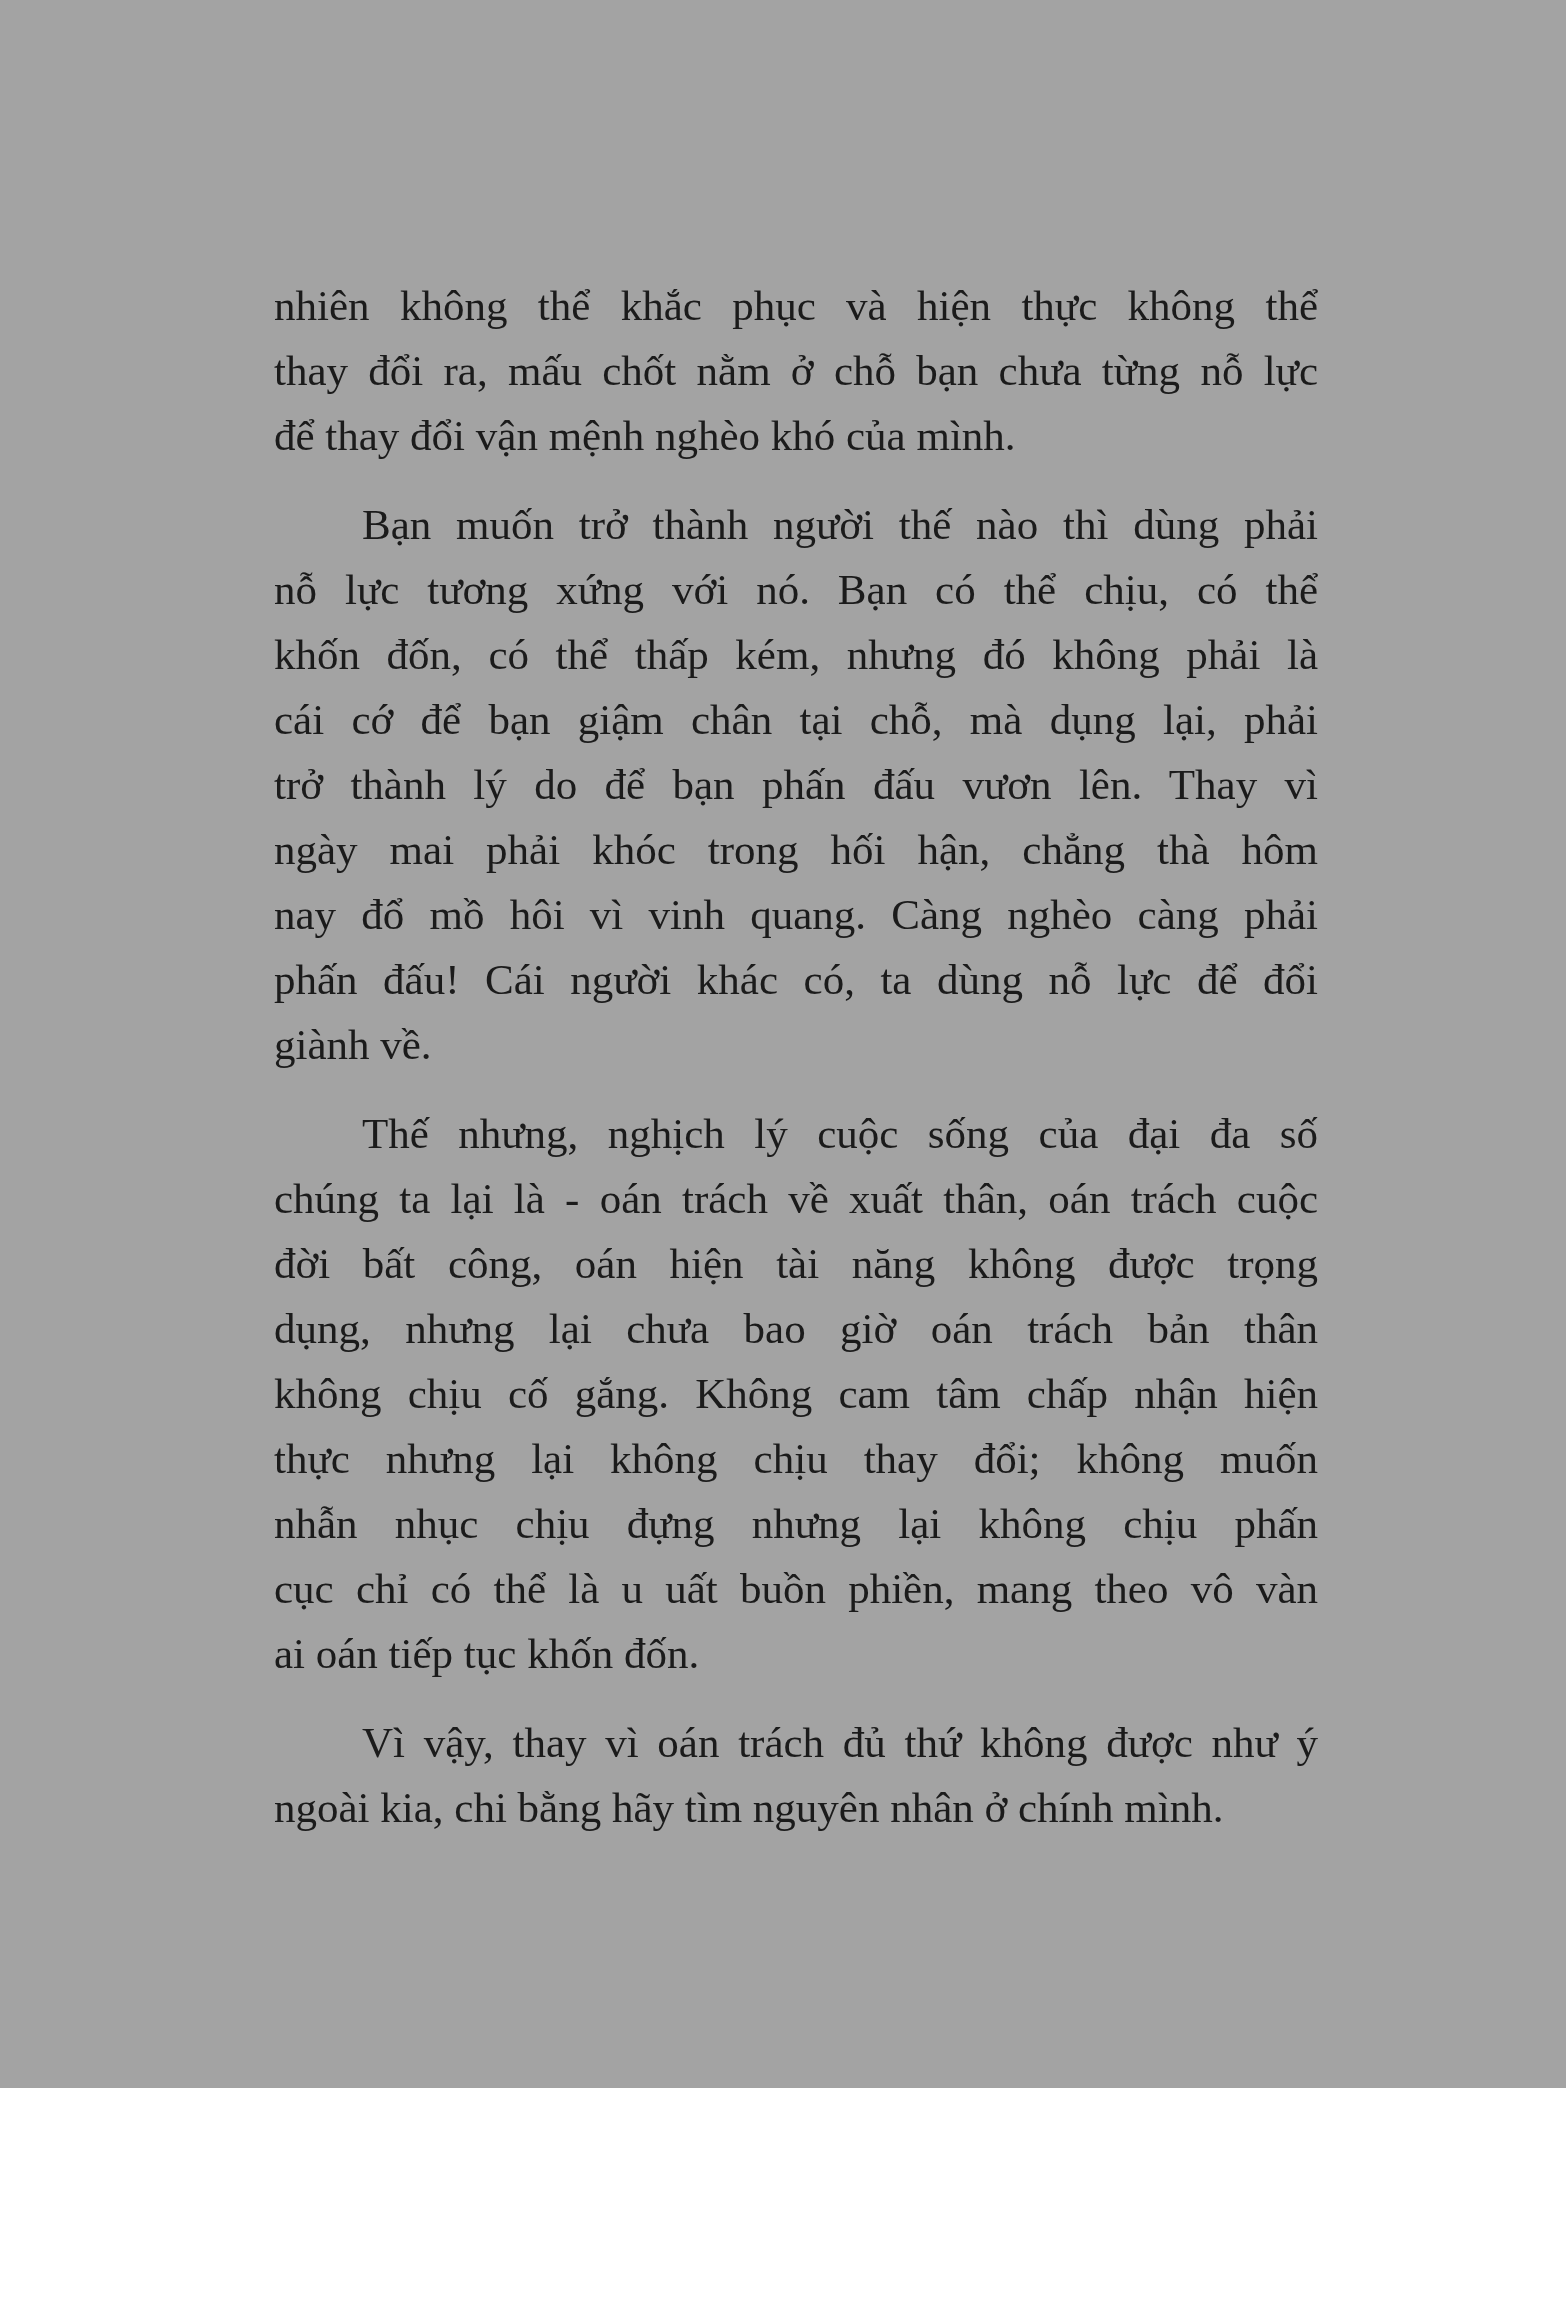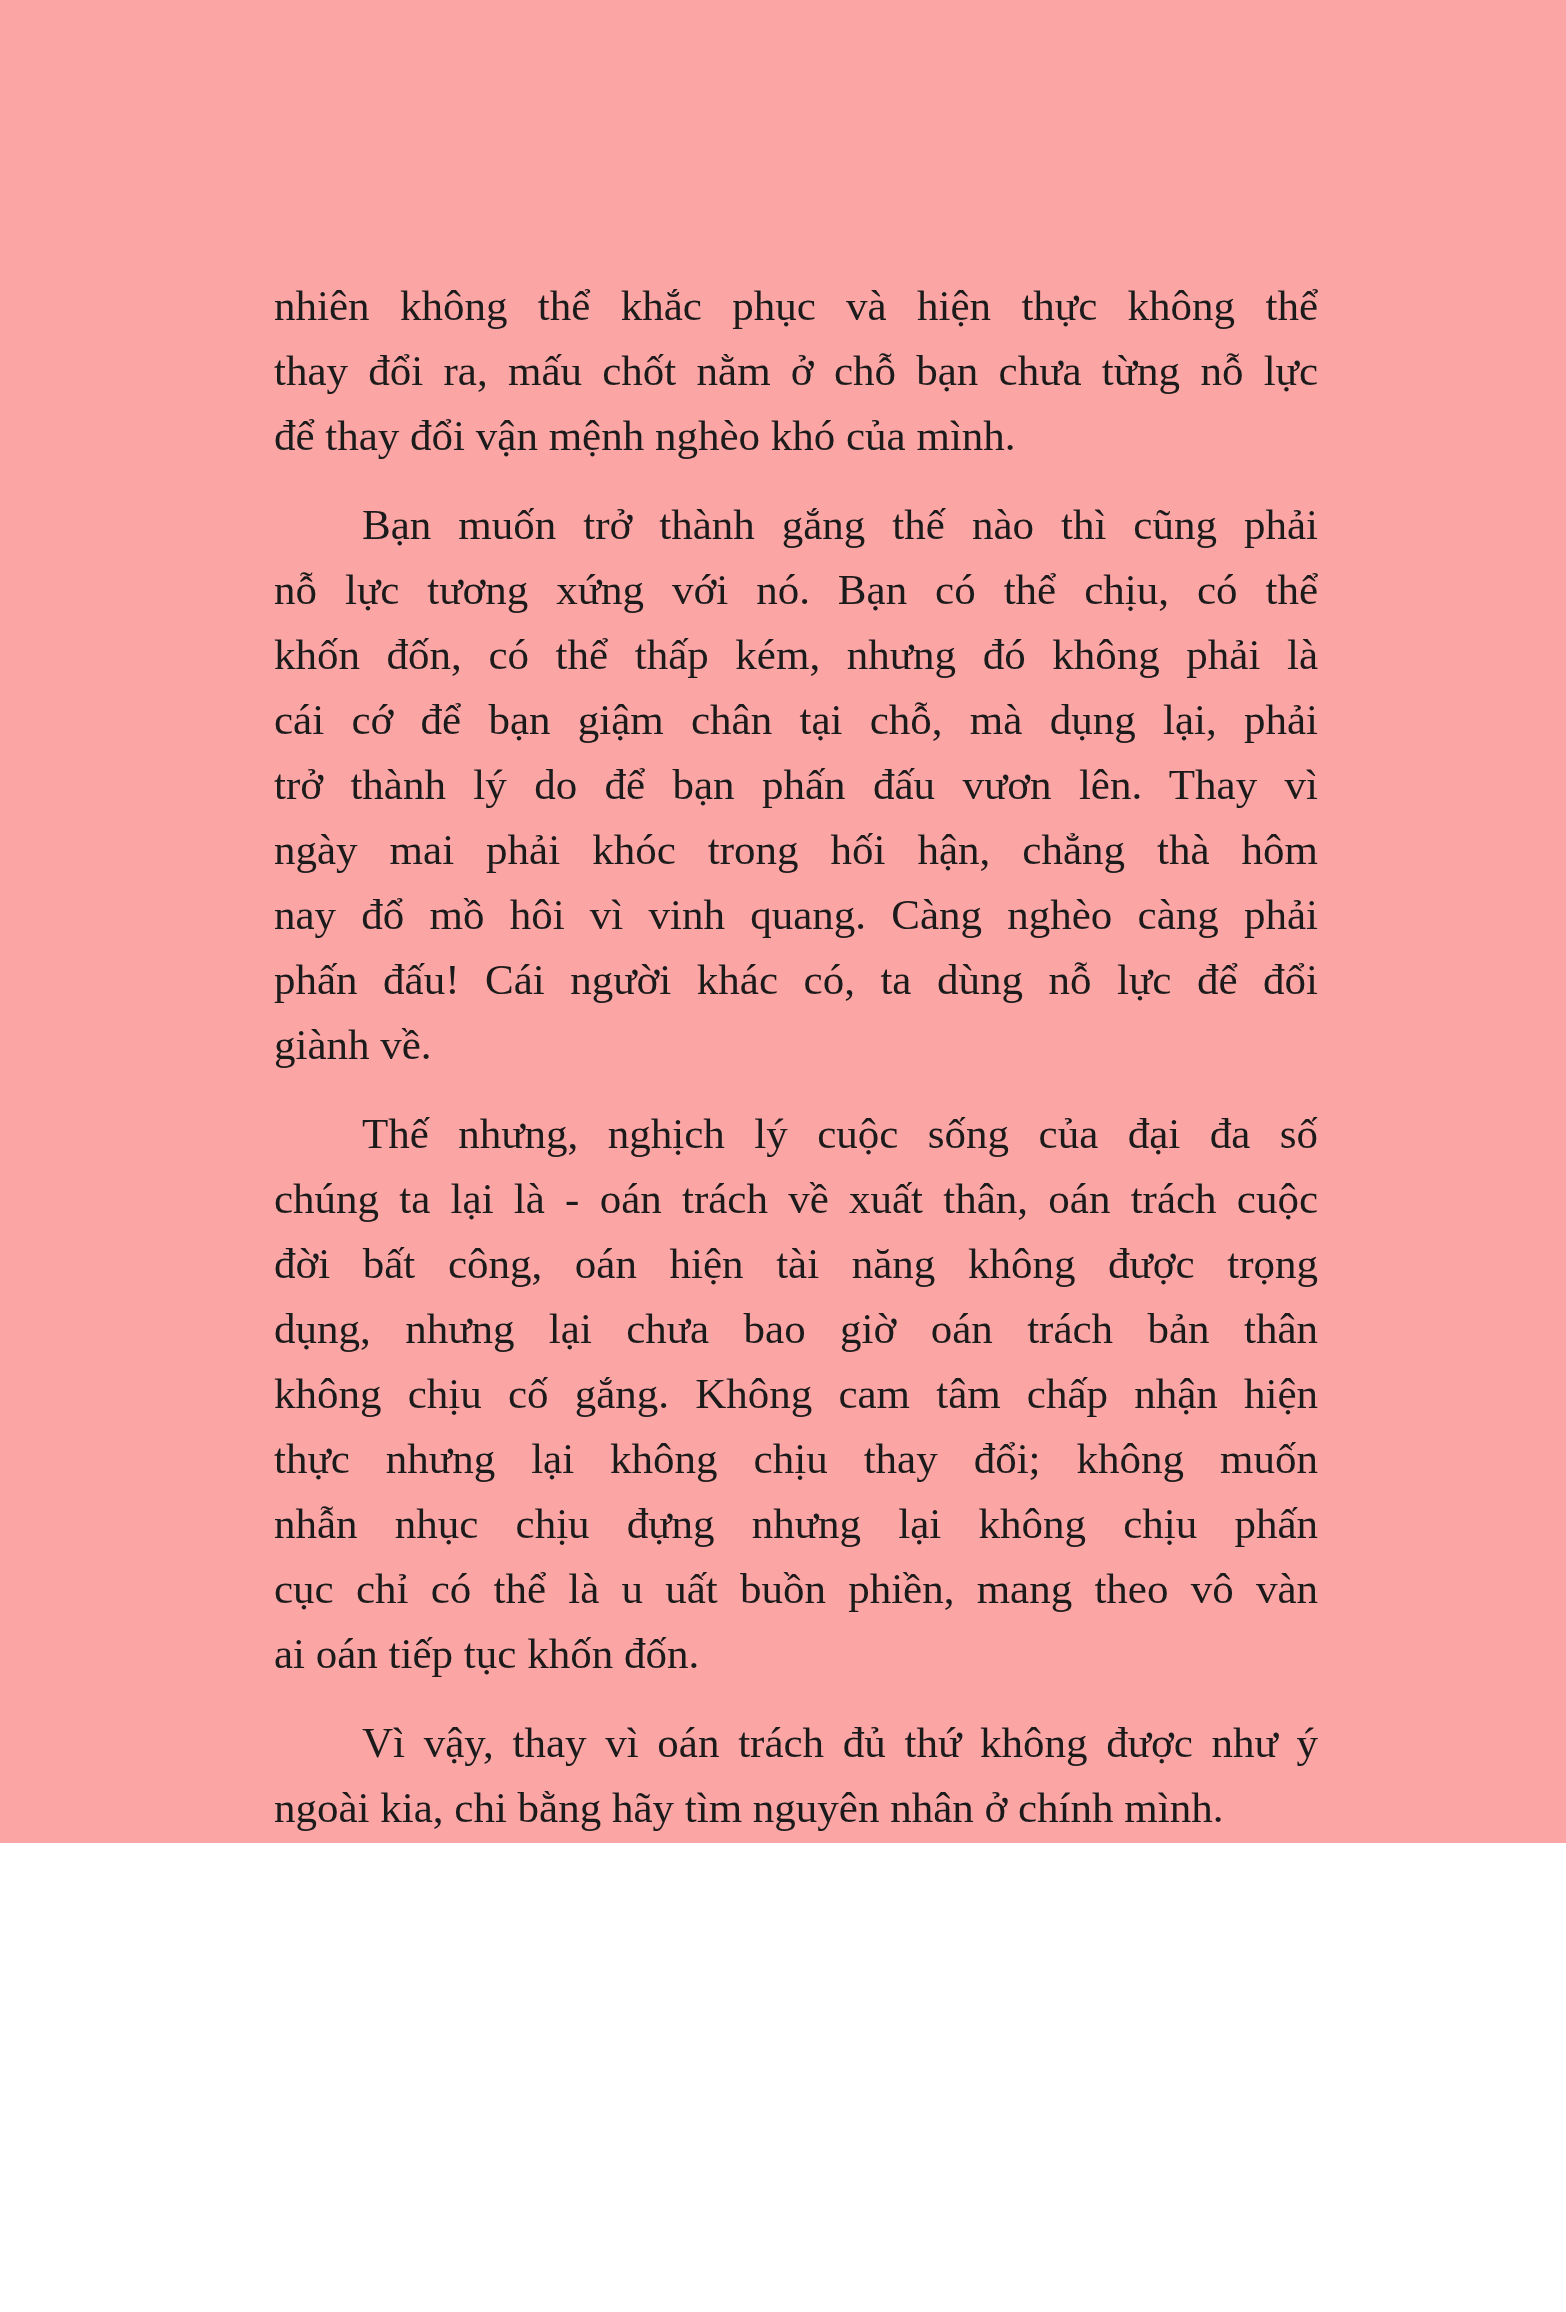--- a/index.html
+++ b/index.html
@@ -3,22 +3,22 @@
 <meta charset="utf-8">
 <style>
   html, body {
     margin: 0;
     padding: 0;
     background: #ffffff;
   }
   .page {
     position: relative;
     width: 1567px;
-    height: 1843px;
-    background: #fca5a5;
+    height: 2088px;
+    background: #a3a3a3;
     overflow: hidden;
     font-family: "Liberation Serif", "DejaVu Serif", serif;
   }
   .text-block {
     position: absolute;
     left: 274px;
     top: 273px;
     width: 1044px;
     font-size: 43px;
     line-height: 65px;
@@ -63,21 +63,21 @@
 <body>
 
 <div class="page">
   <div class="text-block" id="text-block">
       <div class="para">
         <div class="line">nhiên không thể khắc phục và hiện thực không thể</div>
         <div class="line">thay đổi ra, mấu chốt nằm ở chỗ bạn chưa từng nỗ lực</div>
         <div class="line last">để thay đổi vận mệnh nghèo khó của mình.</div>
       </div>
       <div class="para">
-        <div class="line indent">Bạn muốn trở thành gắng thế nào thì cũng phải</div>
+        <div class="line indent">Bạn muốn trở thành người thế nào thì dùng phải</div>
         <div class="line">nỗ lực tương xứng với nó. Bạn có thể chịu, có thể</div>
         <div class="line">khốn đốn, có thể thấp kém, nhưng đó không phải là</div>
         <div class="line">cái cớ để bạn giậm chân tại chỗ, mà dụng lại, phải</div>
         <div class="line">trở thành lý do để bạn phấn đấu vươn lên. Thay vì</div>
         <div class="line">ngày mai phải khóc trong hối hận, chẳng thà hôm</div>
         <div class="line">nay đổ mồ hôi vì vinh quang. Càng nghèo càng phải</div>
         <div class="line">phấn đấu! Cái người khác có, ta dùng nỗ lực để đổi</div>
         <div class="line last">giành về.</div>
       </div>
       <div class="para">

